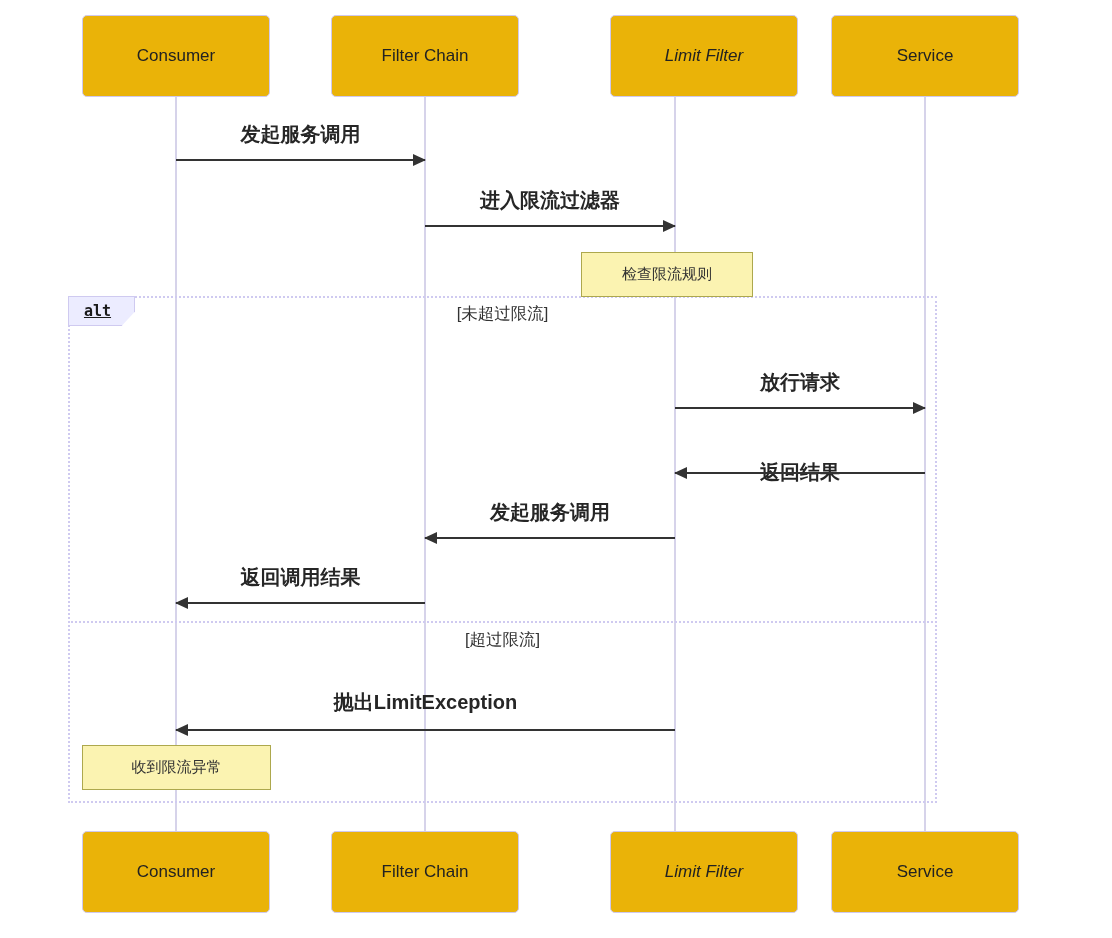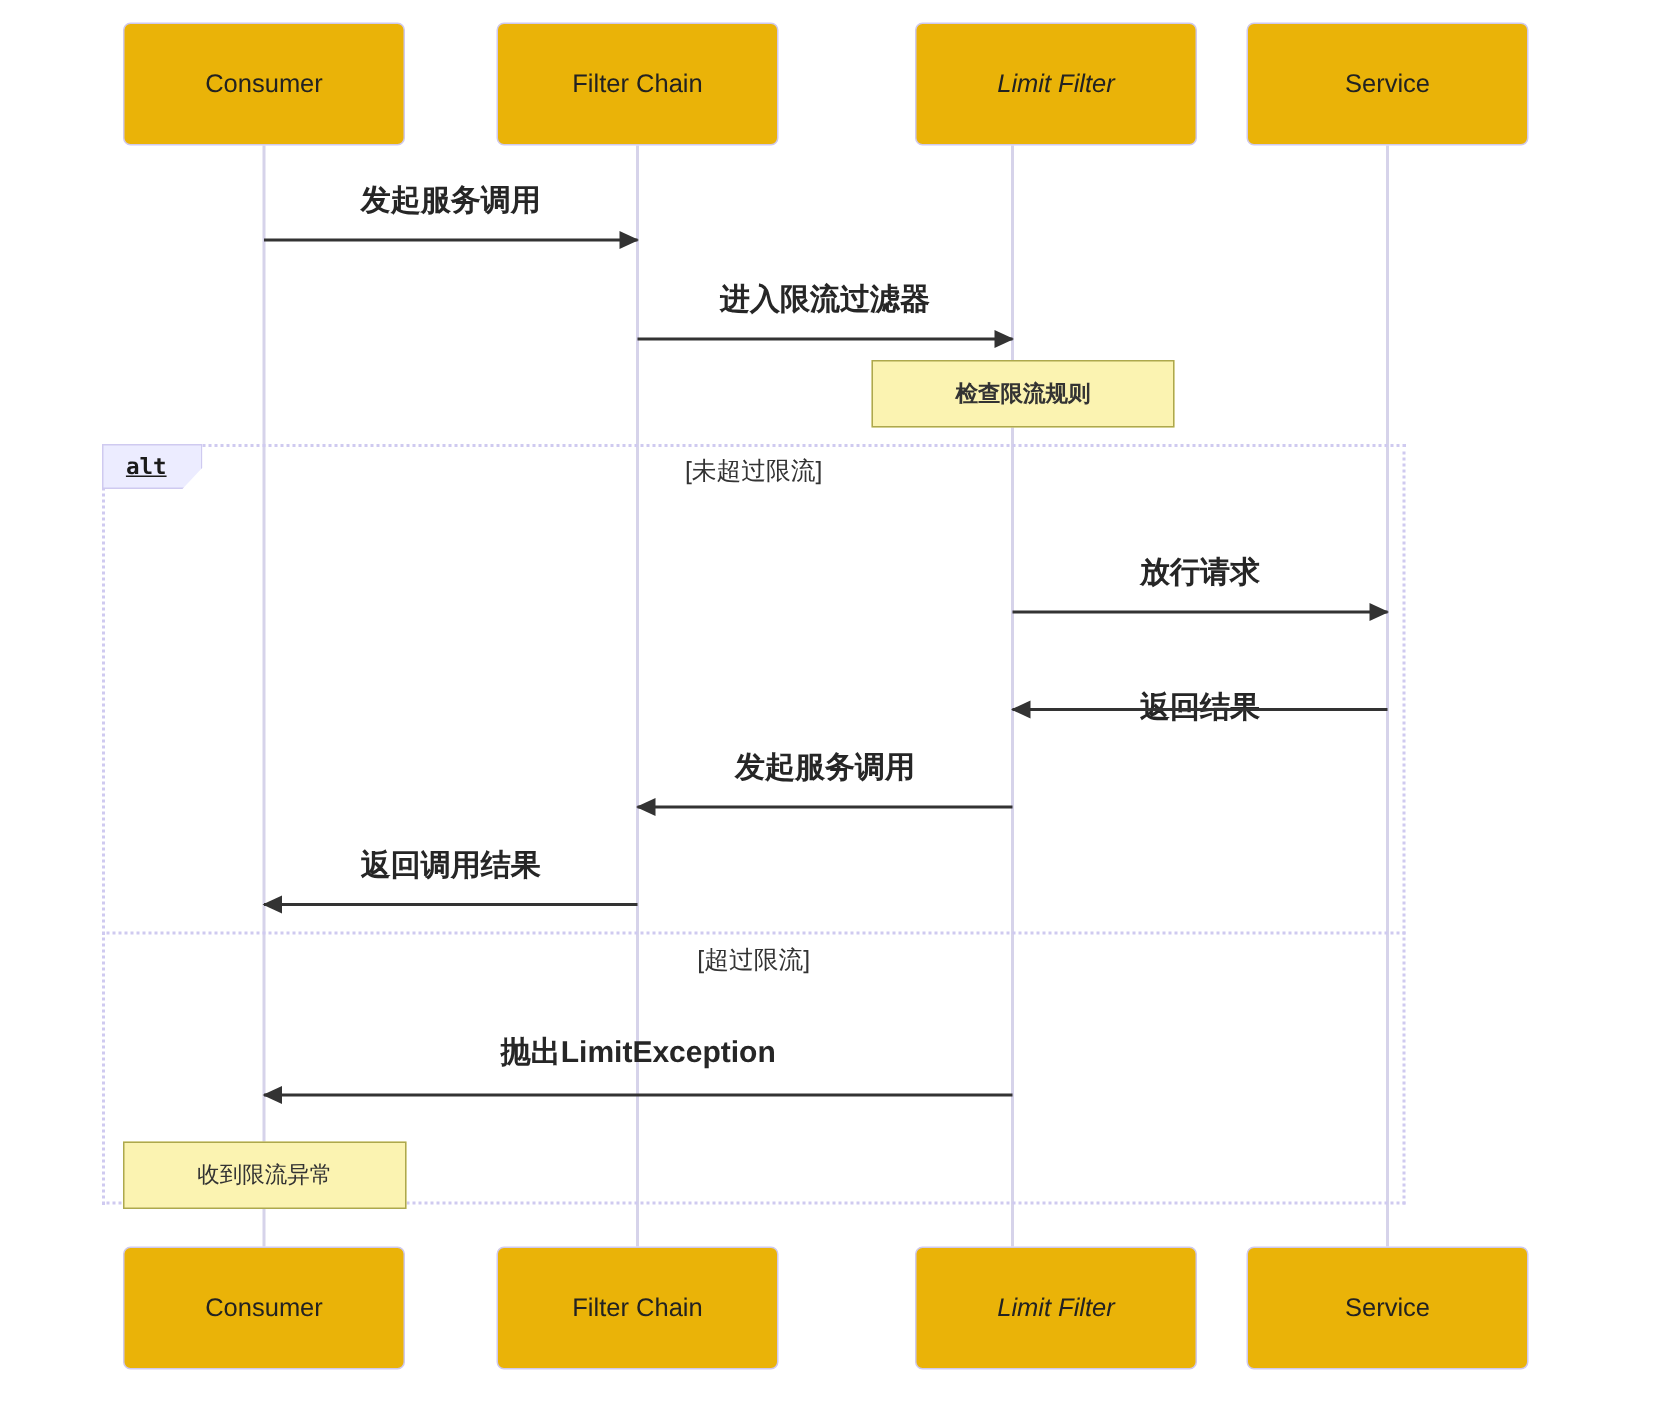--- a/index.html
+++ b/index.html
@@ -50,22 +50,22 @@
   .m5l{left:425px;width:250px;top:500px;}  .m5{left:425px;width:250px;top:537px;}
   .m6l{left:176px;width:249px;top:565px;}  .m6{left:176px;width:249px;top:602px;}
   .m7l{left:176px;width:499px;top:690px;}  .m7{left:176px;width:499px;top:729px;}
 
   
   .note{
     position:absolute;background:#FBF3B1;border:1px solid #ADA84D;
     display:flex;align-items:center;justify-content:center;
     font-size:15px;color:#333;box-sizing:border-box;
   }
-  .note-1{left:581px;top:240px;width:202px;height:45px;font-weight:bold;}
-  .note-2{left:82px;top:761px;width:189px;height:45px;}
+  .note-1{left:581px;top:252px;width:172px;height:45px;}
+  .note-2{left:82px;top:745px;width:189px;height:45px;}
 
   
   .alt-frame{
     position:absolute;left:68px;top:296px;width:869px;height:507px;
     border:2px dotted #CFCAF0;box-sizing:border-box;
   }
   .alt-tab{
     position:absolute;left:68px;top:296px;width:67px;height:30px;
     background:#ECECFF;border:1px solid #CFCAF0;box-sizing:border-box;
     clip-path:polygon(0 0,100% 0,100% 52%,80% 100%,0 100%);

